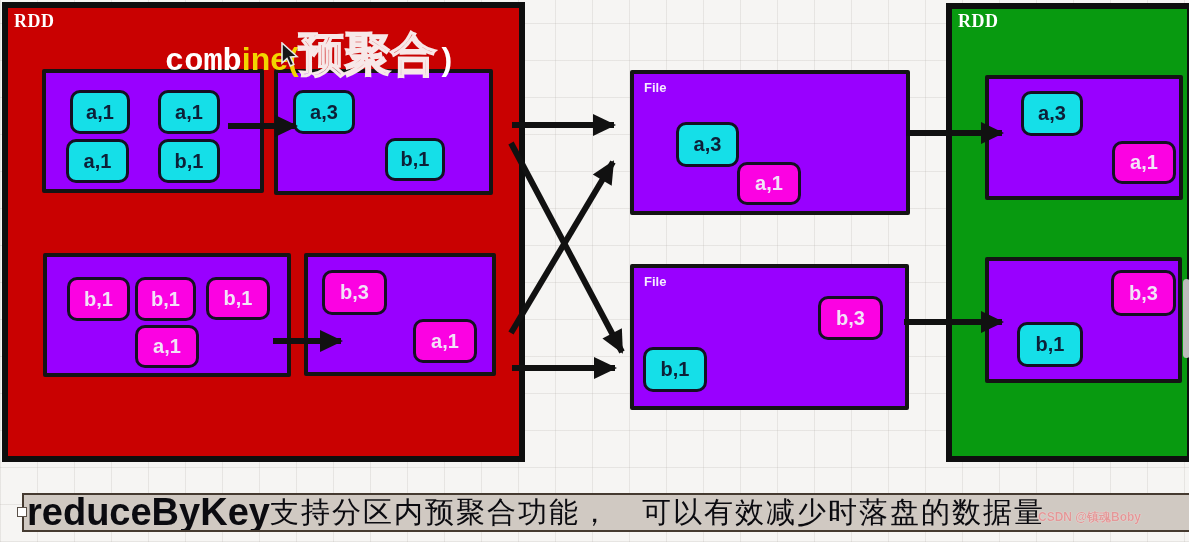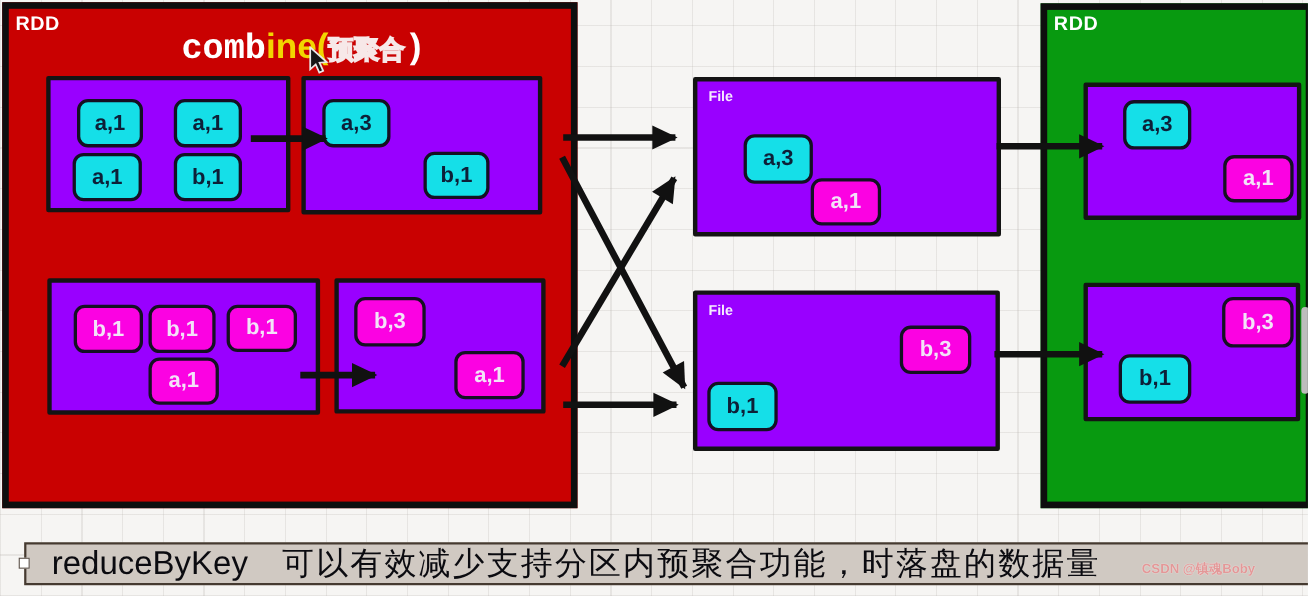--- a/index.html
+++ b/index.html
@@ -19,32 +19,33 @@
 
   .abs { position: absolute; }
 
   
   .rdd-box { border: 6px solid #0e0e0e; }
   .rdd-left  { left: 2px;   top: 2px; width: 523px; height: 460px; background: #c90101; z-index: 1; }
   .rdd-right { left: 946px; top: 3px; width: 247px; height: 459px; background: #089a10; z-index: 1; }
   .rdd-label {
     color: #ffffff; font-weight: bold; font-size: 18px; letter-spacing: 0.5px;
     z-index: 3;
+    font-family: Liberation Serif, serif;
   }
 
   
   .combine-title {
     left: 165px; top: 24px; z-index: 3;
     font-size: 32px; font-weight: bold; white-space: nowrap;
   }
   .t-white { color: #ffffff; font-family: Liberation Mono, monospace; }
   .t-yellow { color: #f2d500; }
   .t-hollow {
     font-family: "Liberation Serif", serif;
-    font-size: 23px;
+    font-size: 46px;
     color: rgba(245,205,205,0.45);
     -webkit-text-stroke: 1.6px #f7e8e8;
   }
 
   
   .part {
     background: #9900ff;
     border: 4px solid #141414;
     border-radius: 2px;
     z-index: 2;
@@ -73,21 +74,21 @@
     left: 22px; top: 493px; width: 1175px; height: 39px;
     background: #d0c9c2;
     border: 2px solid #453a30;
     z-index: 6;
     display: flex; align-items: center;
     padding-left: 3px;
     white-space: nowrap;
     color: #0b0b10;
     overflow: hidden;
   }
-  .cap-latin { font-weight: normal; font-size: 30px; font-family: "Liberation Sans", sans-serif; margin-left: 20px; }
+  .cap-latin { font-weight: bold; font-size: 38px; font-family: "Liberation Sans", sans-serif; }
   .cap-cjk   { font-weight: normal; font-size: 29px; letter-spacing: 2px; font-family: "Liberation Serif", serif; }
   .caption-handle {
     left: 17px; top: 507px; width: 10px; height: 10px;
     background: #ffffff; border: 1px solid #5a5048; z-index: 7;
   }
 
   
   .watermark {
     left: 1038px; top: 509px; z-index: 8;
     font-size: 12px; font-weight: bold;
@@ -173,22 +174,22 @@
       <path d="M511,143 L622,352" marker-end="url(#ah)"></path>
       <path d="M511,333 L613,162" marker-end="url(#ah)"></path>
       <path d="M512,368 L615,368" marker-end="url(#ah)"></path>
       <path d="M906,133 L1002,133" marker-end="url(#ah)"></path>
       <path d="M904,322 L1002,322" marker-end="url(#ah)"></path>
     </g>
   </svg>
 
   <div class="abs caption-box">
     <span class="cap-latin">reduceByKey</span>
+      <span class="cap-cjk">支持分区内预聚合功能，</span>
       <span class="cap-cjk">　可以有效减少</span>
-      <span class="cap-cjk">支持分区内预聚合功能，</span>
       <span class="cap-cjk">时落盘的数据量</span>
   </div>
   <div class="abs caption-handle"></div>
 
   <div class="abs watermark">CSDN @镇魂Boby</div>
 
   <div class="abs scroll-thumb"></div>
 
   <svg class="abs cursor" width="20" height="28" viewBox="0 0 20 28">
     <path d="M2,1 L2,21 L7,16.5 L10.3,24 L13.8,22.4 L10.5,15 L17,14.5 Z" fill="#161616" stroke="#e8e8e8" stroke-width="1.6"></path>

